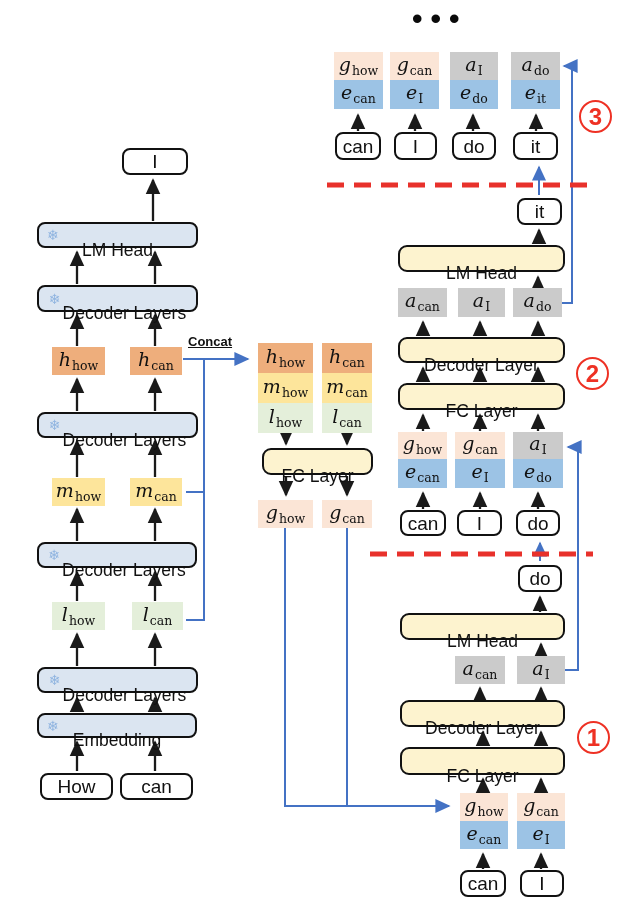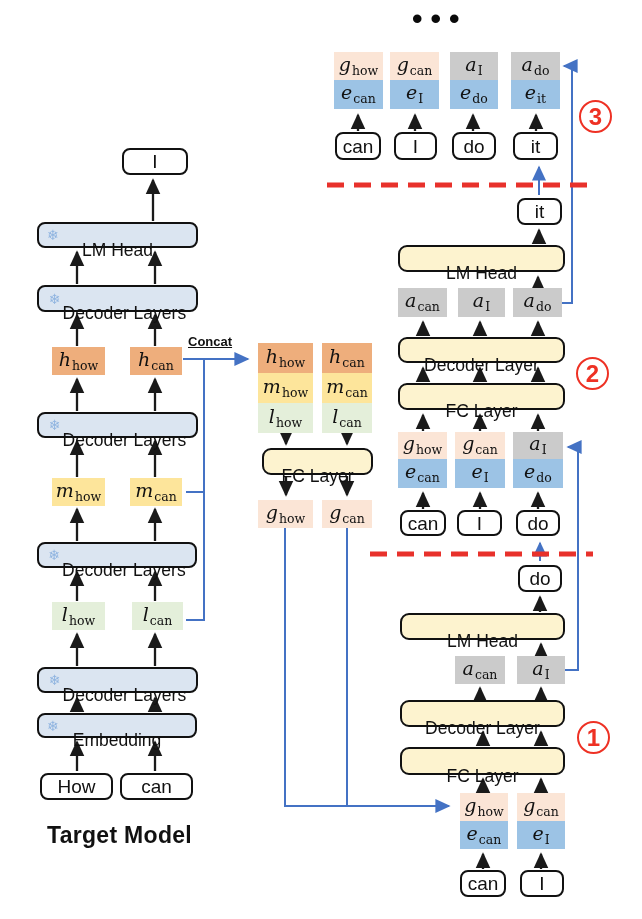--- a/index.html
+++ b/index.html
@@ -181,21 +181,20 @@
     <span class="blabel">Embedding</span>
   </div>
 
   <div class="box tok" style="left:40px;top:773px;width:73px;height:27px;">
     <span class="tlabel">How</span>
   </div>
   <div class="box tok" style="left:120px;top:773px;width:73px;height:27px;">
     <span class="tlabel">can</span>
   </div>
 
-  <div class="caption" style="left:47px;top:822px;">Target Model</div>
 
   <div class="box mbox c-h" style="left:258px;top:343px;width:55px;height:30px;">
     <span class="mv">h</span>
       <span class="ms">how</span>
   </div>
   <div class="box mbox c-m" style="left:258px;top:373px;width:55px;height:30px;">
     <span class="mv">m</span>
       <span class="ms">how</span>
   </div>
   <div class="box mbox c-l" style="left:258px;top:403px;width:55px;height:30px;">

